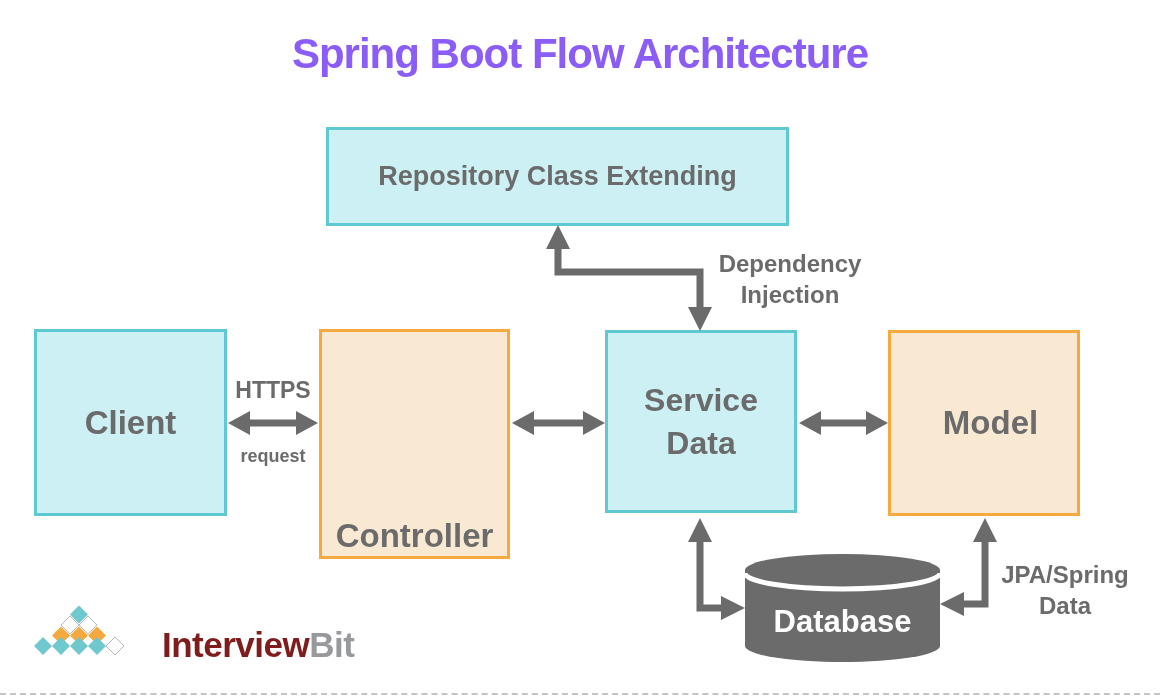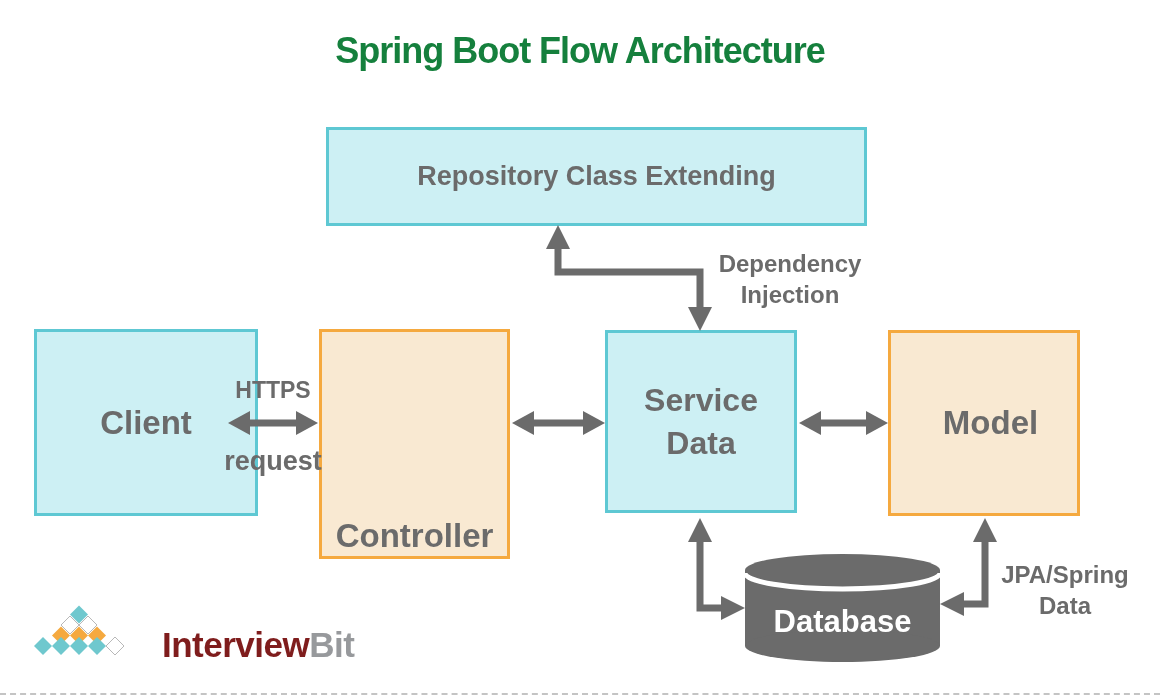--- a/index.html
+++ b/index.html
@@ -9,54 +9,54 @@
     position: relative;
     width: 1160px;
     height: 696px;
     background: #ffffff;
     overflow: hidden;
   }
   .title {
     position: absolute;
     top: 30px; left: 0; width: 1160px;
     text-align: center;
-    font-size: 36px;
+    font-size: 42px;
     font-weight: bold;
     letter-spacing: -1px;
-    color: #15803d;
+    color: #8b5cf6;
   }
   .box {
     position: absolute;
     display: flex;
     flex-direction: column;
     align-items: center;
     justify-content: center;
     text-align: center;
     font-weight: bold;
     color: #6b6b6b;
   }
   .box.cyan   { background: #cdf0f4; border: 3px solid #5ec8d3; }
   .box.orange { background: #f9e9d2; border: 3px solid #f5a93f; }
   .box-label     { font-size: 33px; line-height: 40px; }
   .box-label-sm  { font-size: 27px; line-height: 39px; }
   .box-label-md  { font-size: 32px; line-height: 43px; }
-  #repository-box { left: 326px; top: 127px; width: 541px; height: 99px; }
-  #client-box     { left: 34px;  top: 329px; width: 224px; height: 187px; }
+  #repository-box { left: 326px; top: 127px; width: 463px; height: 99px; }
+  #client-box     { left: 34px;  top: 329px; width: 193px; height: 187px; }
   #controller-box { left: 319px; top: 329px; width: 191px; height: 230px; justify-content: flex-end; }
   #service-box    { left: 605px; top: 330px; width: 192px; height: 183px; }
   #model-box      { left: 888px; top: 330px; width: 192px; height: 186px; padding-left: 13px; }
   #arrow-layer { position: absolute; left: 0; top: 0; width: 1160px; height: 696px; }
   .edge-label {
     position: absolute;
     text-align: center;
     font-weight: bold;
     color: #6b6b6b;
   }
   #https-label    { left: 223px; top: 377px; width: 100px; font-size: 23px; }
-  #request-label  { left: 223px; top: 446px; width: 100px; font-size: 27px; }
+  #request-label  { left: 223px; top: 446px; width: 100px; font-size: 18px; }
   #dependency-label { left: 700px; top: 248px; width: 180px; font-size: 24px; line-height: 31px; }
   #jpa-label        { left: 990px; top: 559px; width: 150px; font-size: 24px; line-height: 31px; }
   #database-label {
     position: absolute;
     left: 745px; top: 604px; width: 195px;
     text-align: center;
     font-size: 31px;
     font-weight: bold;
     color: #ffffff;
   }

